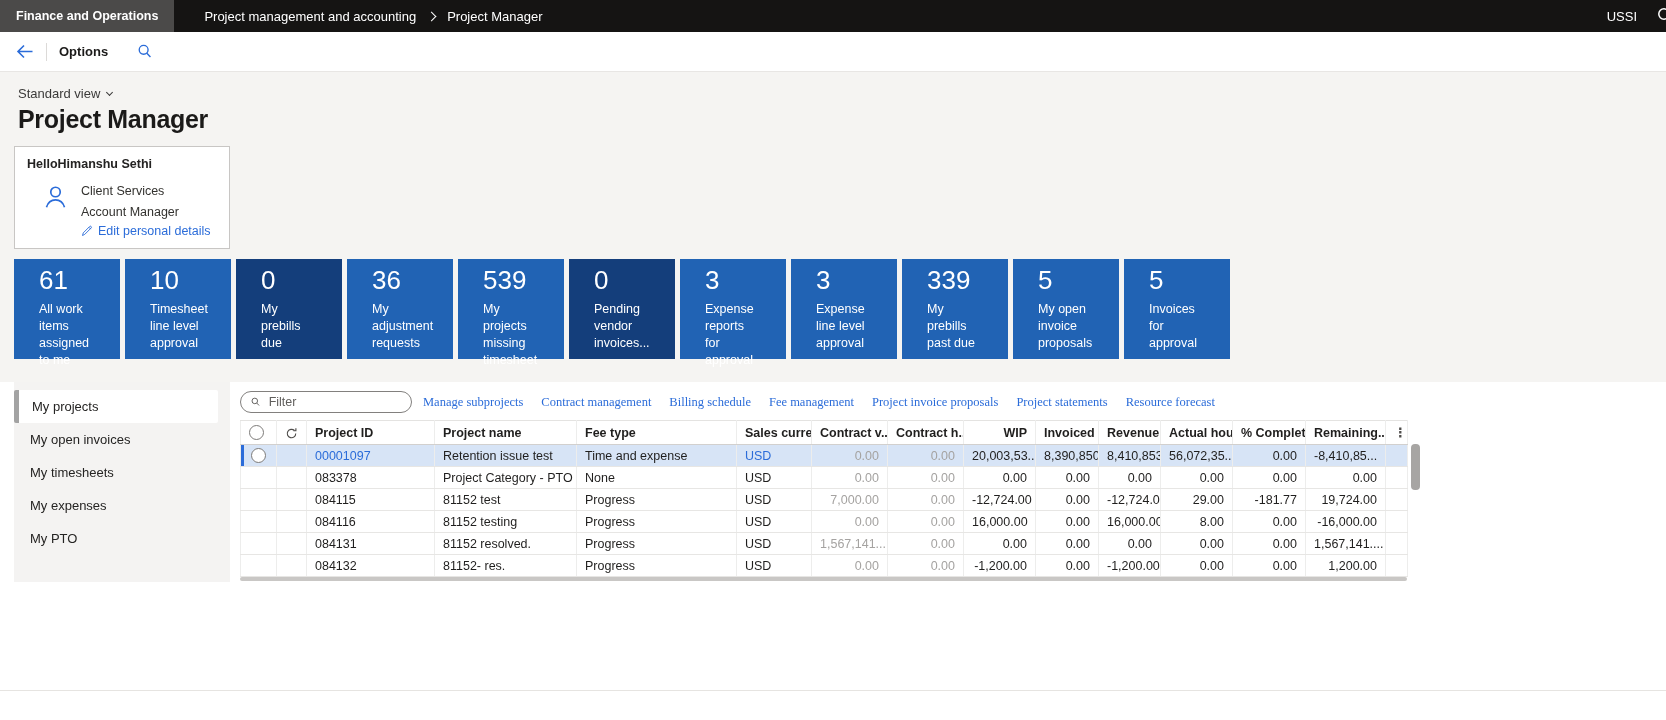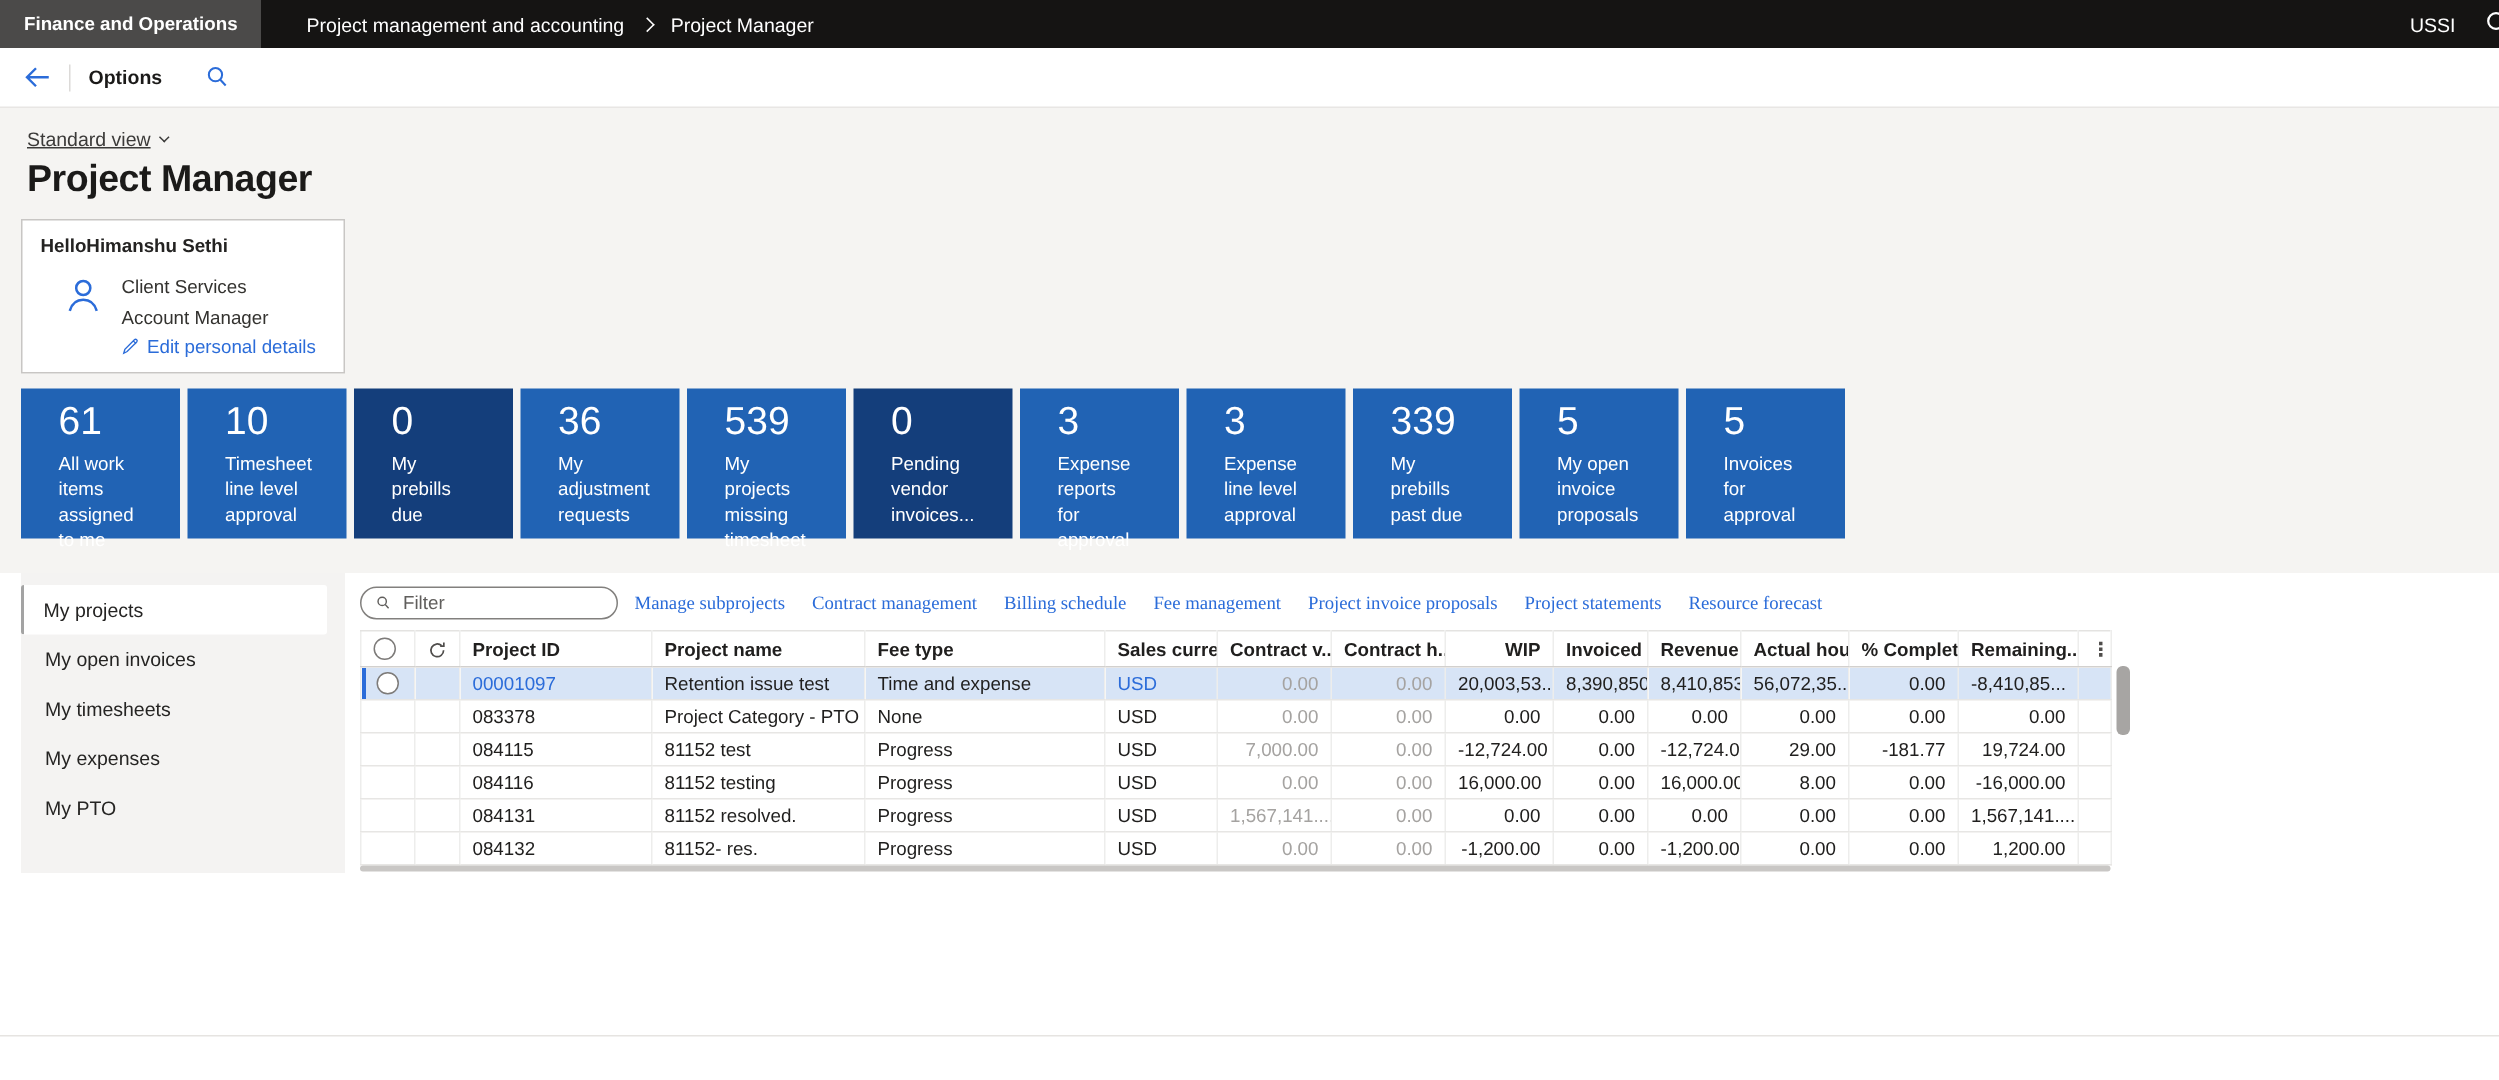--- a/index.html
+++ b/index.html
@@ -41,21 +41,21 @@
   .options-label { font-size: 13px; font-weight: 600; color: #1b1a19; cursor: pointer; }
   .actionbar-search { margin-left: 28px; display: flex; cursor: pointer; }
 
   
   .hero {
     position: absolute; top: 72px; left: 0; right: 0; height: 310px;
     background: #f5f4f2; padding: 12px 0 0 14px;
   }
   .view-row {
     margin-left: 4px; display: inline-flex; align-items: center; gap: 7px;
-    font-size: 13px; color: #3b3a39; cursor: pointer; text-decoration: underline;
+    font-size: 13px; color: #3b3a39; cursor: pointer;
   }
   .view-row .chev { width: 5px; height: 5px; border-width: 1.2px; }
   .page-title {
     margin: 3px 0 0 4px; font-size: 25px; font-weight: 600; color: #1b1a19;
     letter-spacing: -0.3px;
   }
   .user-card {
     margin-top: 12px; width: 216px; height: 103px; background: #fff;
     border: 1px solid #c8c6c4; padding: 10px 12px 24px 12px;
   }
@@ -81,21 +81,21 @@
   .workspace {
     position: absolute; top: 382px; left: 14px; width: 1638px; height: 200px;
     background: #fff; display: flex;
   }
   .side-tabs { width: 216px; flex: none; background: #f4f3f2; padding-top: 8px; }
   .side-tab {
     height: 33px; line-height: 33px; padding-left: 16px; font-size: 13px;
     color: #252423; cursor: pointer;
   }
   .side-tab.selected {
-    background: #fff; border-left: 2px solid #a3a3a3; padding-left: 13px;
+    background: #fff; border-left: 5px solid #a3a3a3; padding-left: 13px;
     margin-right: 12px; border-radius: 2px;
   }
   .table-area { flex: 1; position: relative; padding: 8px 0 0 10px; }
   .toolbar-row { display: flex; align-items: center; height: 24px; }
   .filter-box {
     width: 172px; height: 22px; border: 1px solid #82807e; border-radius: 11px;
     display: flex; align-items: center; padding: 0 9px; gap: 6px; background: #fff;
   }
   .filter-box input {
     border: none; outline: none; background: transparent; width: 100%;

